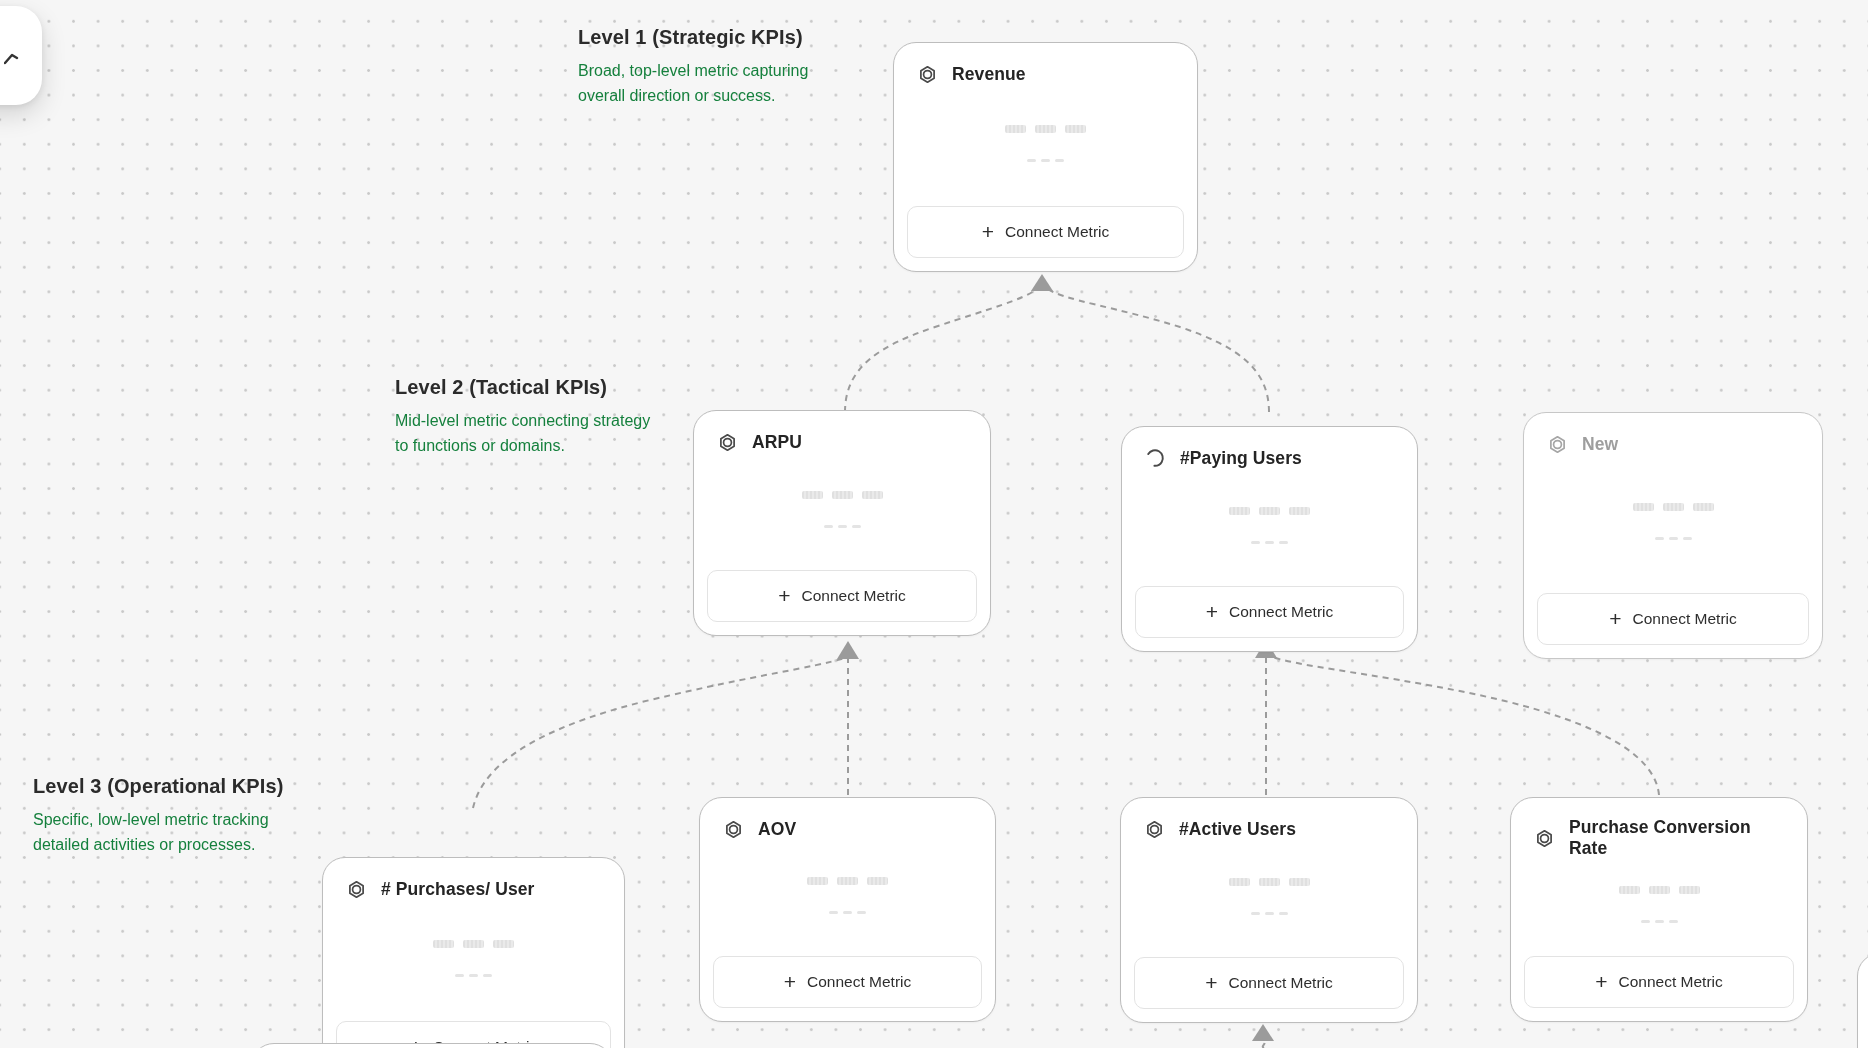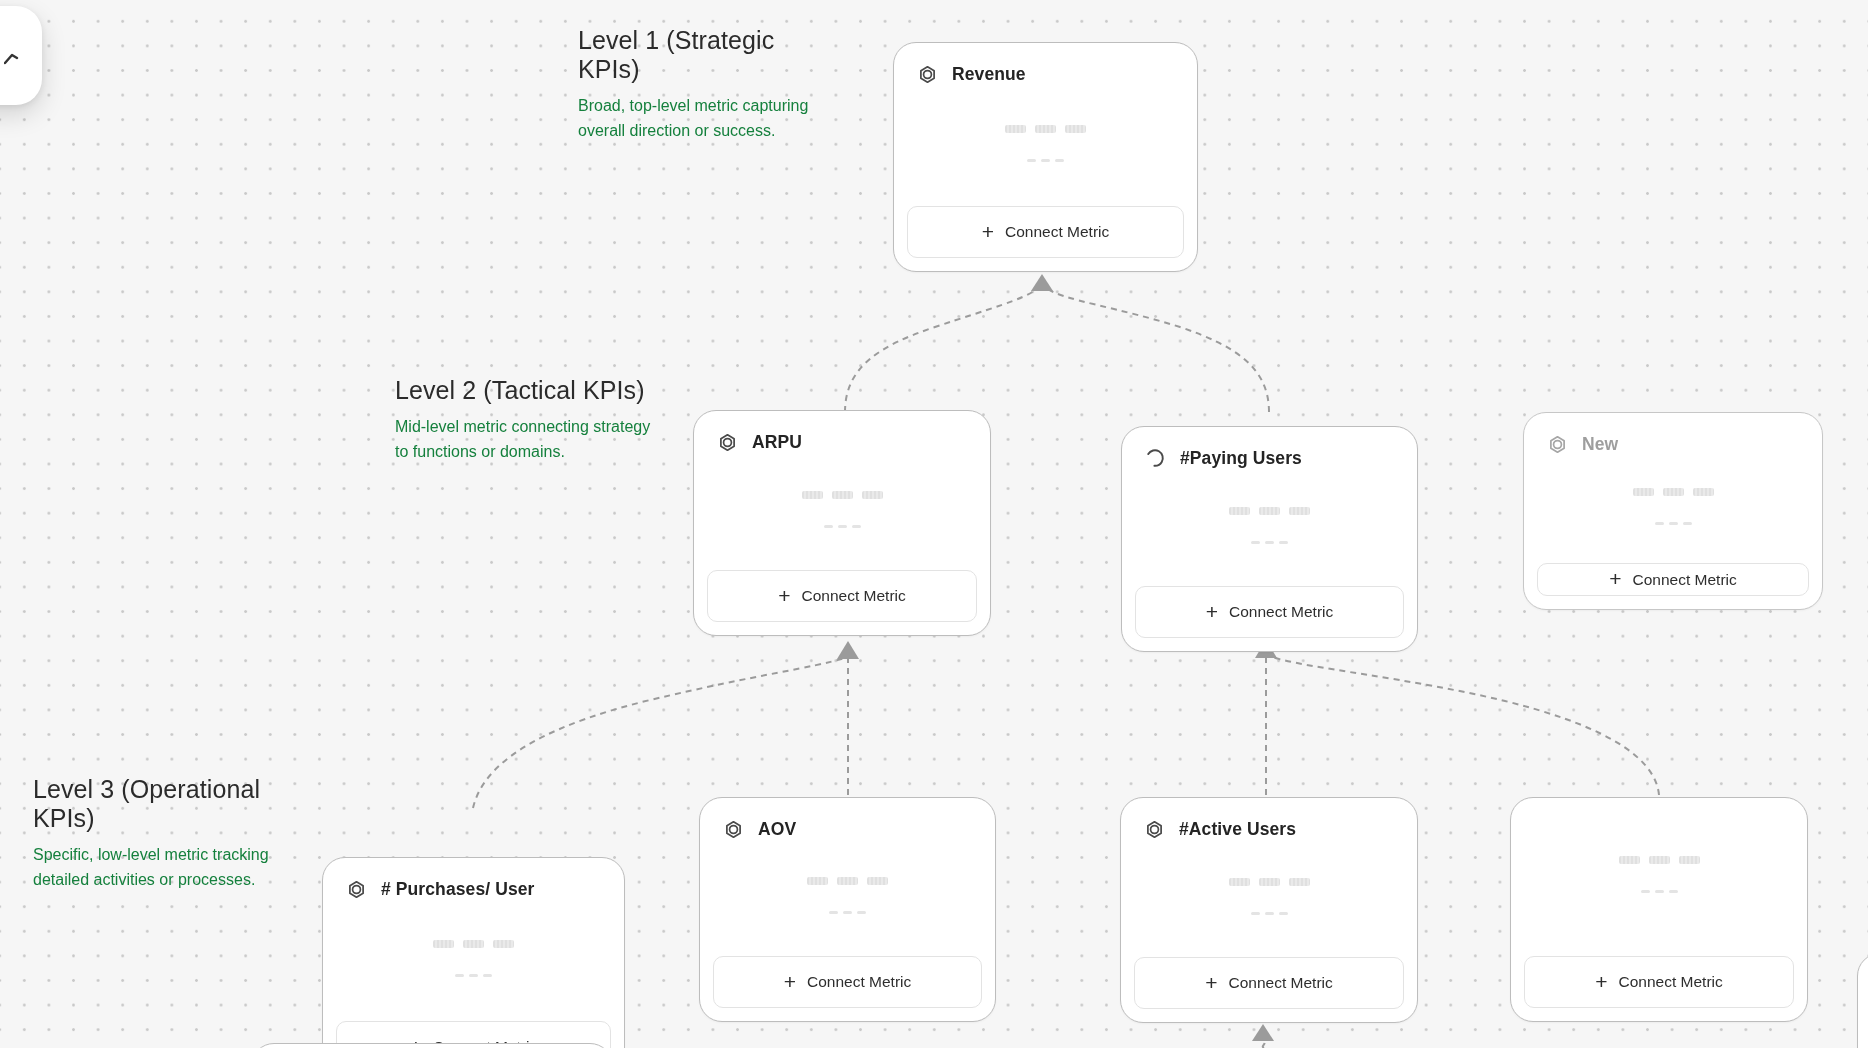--- a/index.html
+++ b/index.html
@@ -17,21 +17,21 @@
   
   .toolbar-btn {
     position:absolute; left:-60px; top:6px; width:102px; height:99px;
     background:#fff; border-radius:26px;
     box-shadow:0 10px 26px rgba(0,0,0,0.14), 0 2px 6px rgba(0,0,0,0.08);
   }
   .toolbar-btn svg { position:absolute; right:18px; top:44px; }
 
   
   .level-label { position:absolute; }
-  .level-title { font-size:25px; font-weight:normal; color:#2b2b2b; letter-spacing:.1px; }
+  .level-title { font-size:20px; font-weight:bold; color:#2b2b2b; letter-spacing:.1px; }
   .level-desc  { font-size:16px; color:#15803d; line-height:1.55; margin-top:10px; }
   .lv1 { left:578px; top:26px;  width:260px; }
   .lv2 { left:395px; top:376px; width:262px; }
   .lv3 { left:33px;  top:775px; width:272px; }
 
   
   svg.connectors { position:absolute; left:0; top:0; pointer-events:none; }
   .conn  { fill:none; stroke:#9b9b9b; stroke-width:2; stroke-dasharray:6 5; }
   .ahead { fill:#9b9b9b; stroke:none; }
 
@@ -63,21 +63,21 @@
   .connect-btn .plus { font-size:21px; font-weight:400; color:#2e2e2e; line-height:1; margin-top:-2px; }
 
   
   .card.placeholder { border-color:#c7c7c7; }
   .card.placeholder .card-title { color:#9e9e9e; }
 
   
   .c-revenue   { left:893px;  top:42px;  width:305px; height:230px; }
   .c-arpu      { left:693px;  top:410px; width:298px; height:226px; }
   .c-paying    { left:1121px; top:426px; width:297px; height:226px; }
-  .c-new       { left:1523px; top:412px; width:300px; height:198px;gap:32px; }
+  .c-new       { left:1523px; top:412px; width:300px; height:247px;gap:32px; }
   .c-purchases { left:322px;  top:857px; width:303px; height:230px; }
   .c-aov       { left:699px;  top:797px; width:297px; height:225px; }
   .c-active    { left:1120px; top:797px; width:298px; height:226px; }
   .c-pcr       { left:1510px; top:797px; width:298px; height:225px; }
 
   
   .c-partial-bottom { left:251px; top:1043px; width:362px; height:60px; }
   .c-partial-right  { left:1857px; top:953px; width:80px; height:120px; }
 </style>
 </head>
@@ -311,20 +311,29 @@
         <i></i>
       </div>
   </div>
   <button class="connect-btn">
     <span class="plus">+</span>
     <span>Connect Metric</span>
   </button>
 </div>
 
 <div class="card c-pcr">
+  <div class="card-header">
+    <span class="icon-wrap">
+      <svg width="23" height="23" viewBox="0 0 24 24">
+          <path d="M12 2.6 18.9 6.6 V14.6 L12 18.6 5.1 14.6 V6.6 Z" transform="translate(0,1.4)" fill="none" stroke="#4a4a4a" stroke-width="1.8" stroke-linejoin="round"></path>
+          <circle cx="12" cy="12" r="4.1" fill="none" stroke="#4a4a4a" stroke-width="1.8"></circle>
+        </svg>
+    </span>
+    <span class="card-title">Purchase Conversion Rate</span>
+  </div>
   <div class="skeleton">
     <div class="bars">
         <i></i>
         <i></i>
         <i></i>
       </div>
     <div class="dashes">
         <i></i>
         <i></i>
         <i></i>

